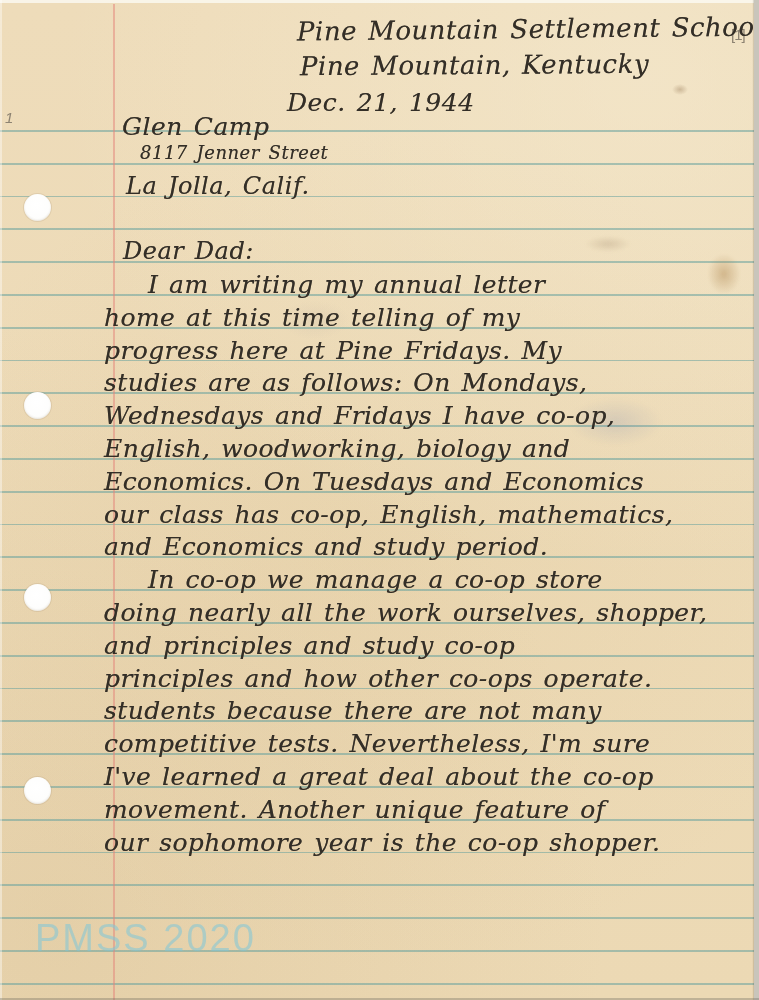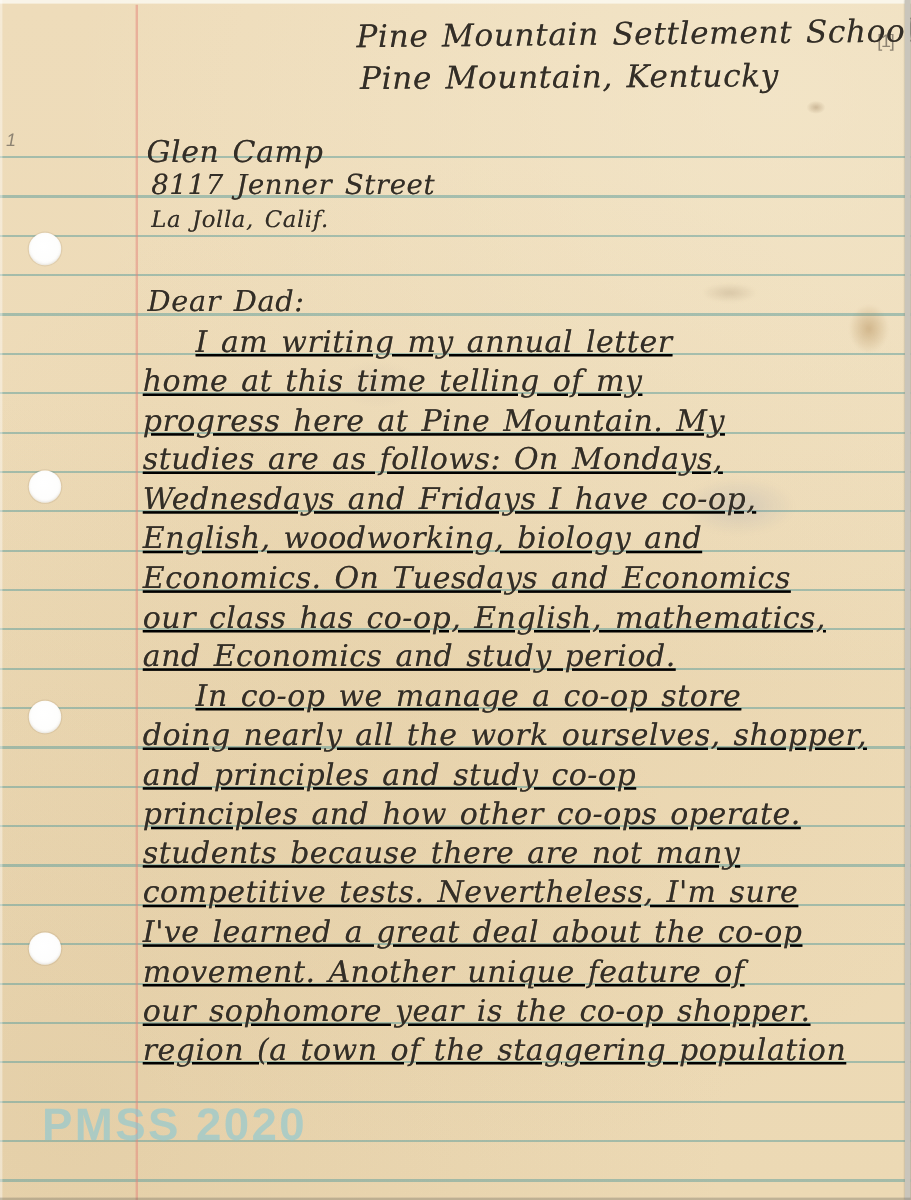--- a/index.html
+++ b/index.html
@@ -43,25 +43,25 @@
     white-space:nowrap;
     letter-spacing:0.5px;
     word-spacing:2.5px;
     z-index:3;
     text-shadow:0 0 0.4px rgba(51,46,39,0.6);
   }
   .hdr1{left:297px;top:14px;font-size:26px;transform:rotate(-0.6deg);}
   .hdr2{left:300px;top:50px;font-size:26px;transform:rotate(-0.4deg);}
   .hdate{left:287px;top:88px;font-size:25px;}
   .addr1{left:122px;top:112px;font-size:25px;}
-  .addr2{left:126px;top:142px;font-size:23px;}
-  .addr3{left:126px;top:172px;font-size:19px;}
+  .addr2{left:140px;top:142px;font-size:18px;}
+  .addr3{left:126px;top:172px;font-size:24px;}
   .salutation{left:123px;top:237px;font-size:24px;}
   .body{
-    position:absolute;left:119px;top:269px;right:0;z-index:3;text-decoration:underline;
+    position:absolute;left:104px;top:269px;right:0;z-index:3;
   }
   .bodyline{
     position:relative;
     height:32.8px;line-height:32.8px;
     font-family:"DejaVu Serif", serif;
     font-style:italic;
     font-size:25px;
     color:#332e27;
     white-space:nowrap;
     letter-spacing:0.4px;
@@ -74,21 +74,21 @@
     position:absolute;
     font-family:"Liberation Sans", sans-serif;
     color:#8d8372;z-index:3;
   }
   .pg-num{left:731px;top:26px;font-size:15px;letter-spacing:-1px;}
   .margin-mark{left:5px;top:109px;font-size:15px;font-style:italic;}
   
   .watermark{
     position:absolute;left:35px;top:917px;
     font-family:"Liberation Sans", sans-serif;
-    font-weight:bold;font-size:38px;letter-spacing:2px;
+    font-weight:normal;font-size:38px;letter-spacing:2px;
     color:rgba(126,198,216,0.55);
     z-index:2;white-space:nowrap;
   }
   
   .stain{position:absolute;border-radius:50%;pointer-events:none;z-index:2;}
   .stain-blue{left:568px;top:398px;width:95px;height:48px;background:radial-gradient(ellipse,rgba(95,115,170,0.17),rgba(95,115,170,0) 70%);filter:blur(2px);}
   .stain-speckle{left:706px;top:252px;width:36px;height:44px;background:radial-gradient(ellipse,rgba(160,115,55,0.38),rgba(160,115,55,0) 65%);filter:blur(1px);}
   .stain-scuff{left:585px;top:236px;width:46px;height:16px;background:radial-gradient(ellipse,rgba(135,110,80,0.22),rgba(135,110,80,0) 70%);filter:blur(1.5px);}
   .stain-dot{left:672px;top:84px;width:16px;height:11px;background:radial-gradient(ellipse,rgba(150,120,85,0.4),rgba(150,120,85,0) 70%);filter:blur(0.5px);}
   .stain-smudge{left:280px;top:300px;width:70px;height:40px;background:radial-gradient(ellipse,rgba(120,110,130,0.08),rgba(120,110,130,0) 70%);}
@@ -117,47 +117,47 @@
   <div class="stain stain-dot"></div>
   <div class="stain stain-smudge"></div>
 
   <div class="watermark">PMSS 2020</div>
 
   <div class="pencil pg-num">[1]</div>
   <div class="pencil margin-mark">1</div>
 
   <div class="hw hdr1">Pine Mountain Settlement School</div>
   <div class="hw hdr2">Pine Mountain, Kentucky</div>
+  <div class="hw hdate">Dec. 21, 1944</div>
 
   <div class="hw addr1">Glen Camp</div>
   <div class="hw addr2">8117 Jenner Street</div>
   <div class="hw addr3">La Jolla, Calif.</div>
 
   <div class="hw salutation">Dear Dad:</div>
 
   <div class="body">
     <div class="bodyline indent">I am writing my annual letter</div>
     <div class="bodyline">home at this time telling of my</div>
-    <div class="bodyline">progress here at Pine Mountain.  My</div>
+    <div class="bodyline">progress here at Pine Fridays.  My</div>
     <div class="bodyline">studies are as follows:  On Mondays,</div>
     <div class="bodyline">Wednesdays and Fridays I have co-op,</div>
     <div class="bodyline">English, woodworking, biology and</div>
     <div class="bodyline">Economics.  On Tuesdays and Economics</div>
     <div class="bodyline">our class has co-op, English, mathematics,</div>
     <div class="bodyline">and Economics and study period.</div>
     <div class="bodyline indent">In co-op we manage a co-op store</div>
     <div class="bodyline">doing nearly all the work ourselves, shopper,</div>
     <div class="bodyline">and principles and study co-op</div>
     <div class="bodyline">principles and how other co-ops operate.</div>
     <div class="bodyline">students because there are not many</div>
     <div class="bodyline">competitive tests.  Nevertheless, I'm sure</div>
     <div class="bodyline">I've learned a great deal about the co-op</div>
     <div class="bodyline">movement.  Another unique feature of</div>
     <div class="bodyline">our sophomore year is the co-op shopper.</div>
-    <div class="bodyline">region (a town of the staggering population</div>
   </div>
 
   <div class="edge edge-top"></div>
   <div class="edge edge-left"></div>
   <div class="edge edge-right"></div>
   <div class="edge edge-bottom"></div>
 
 </div>
 
 </body></html>

